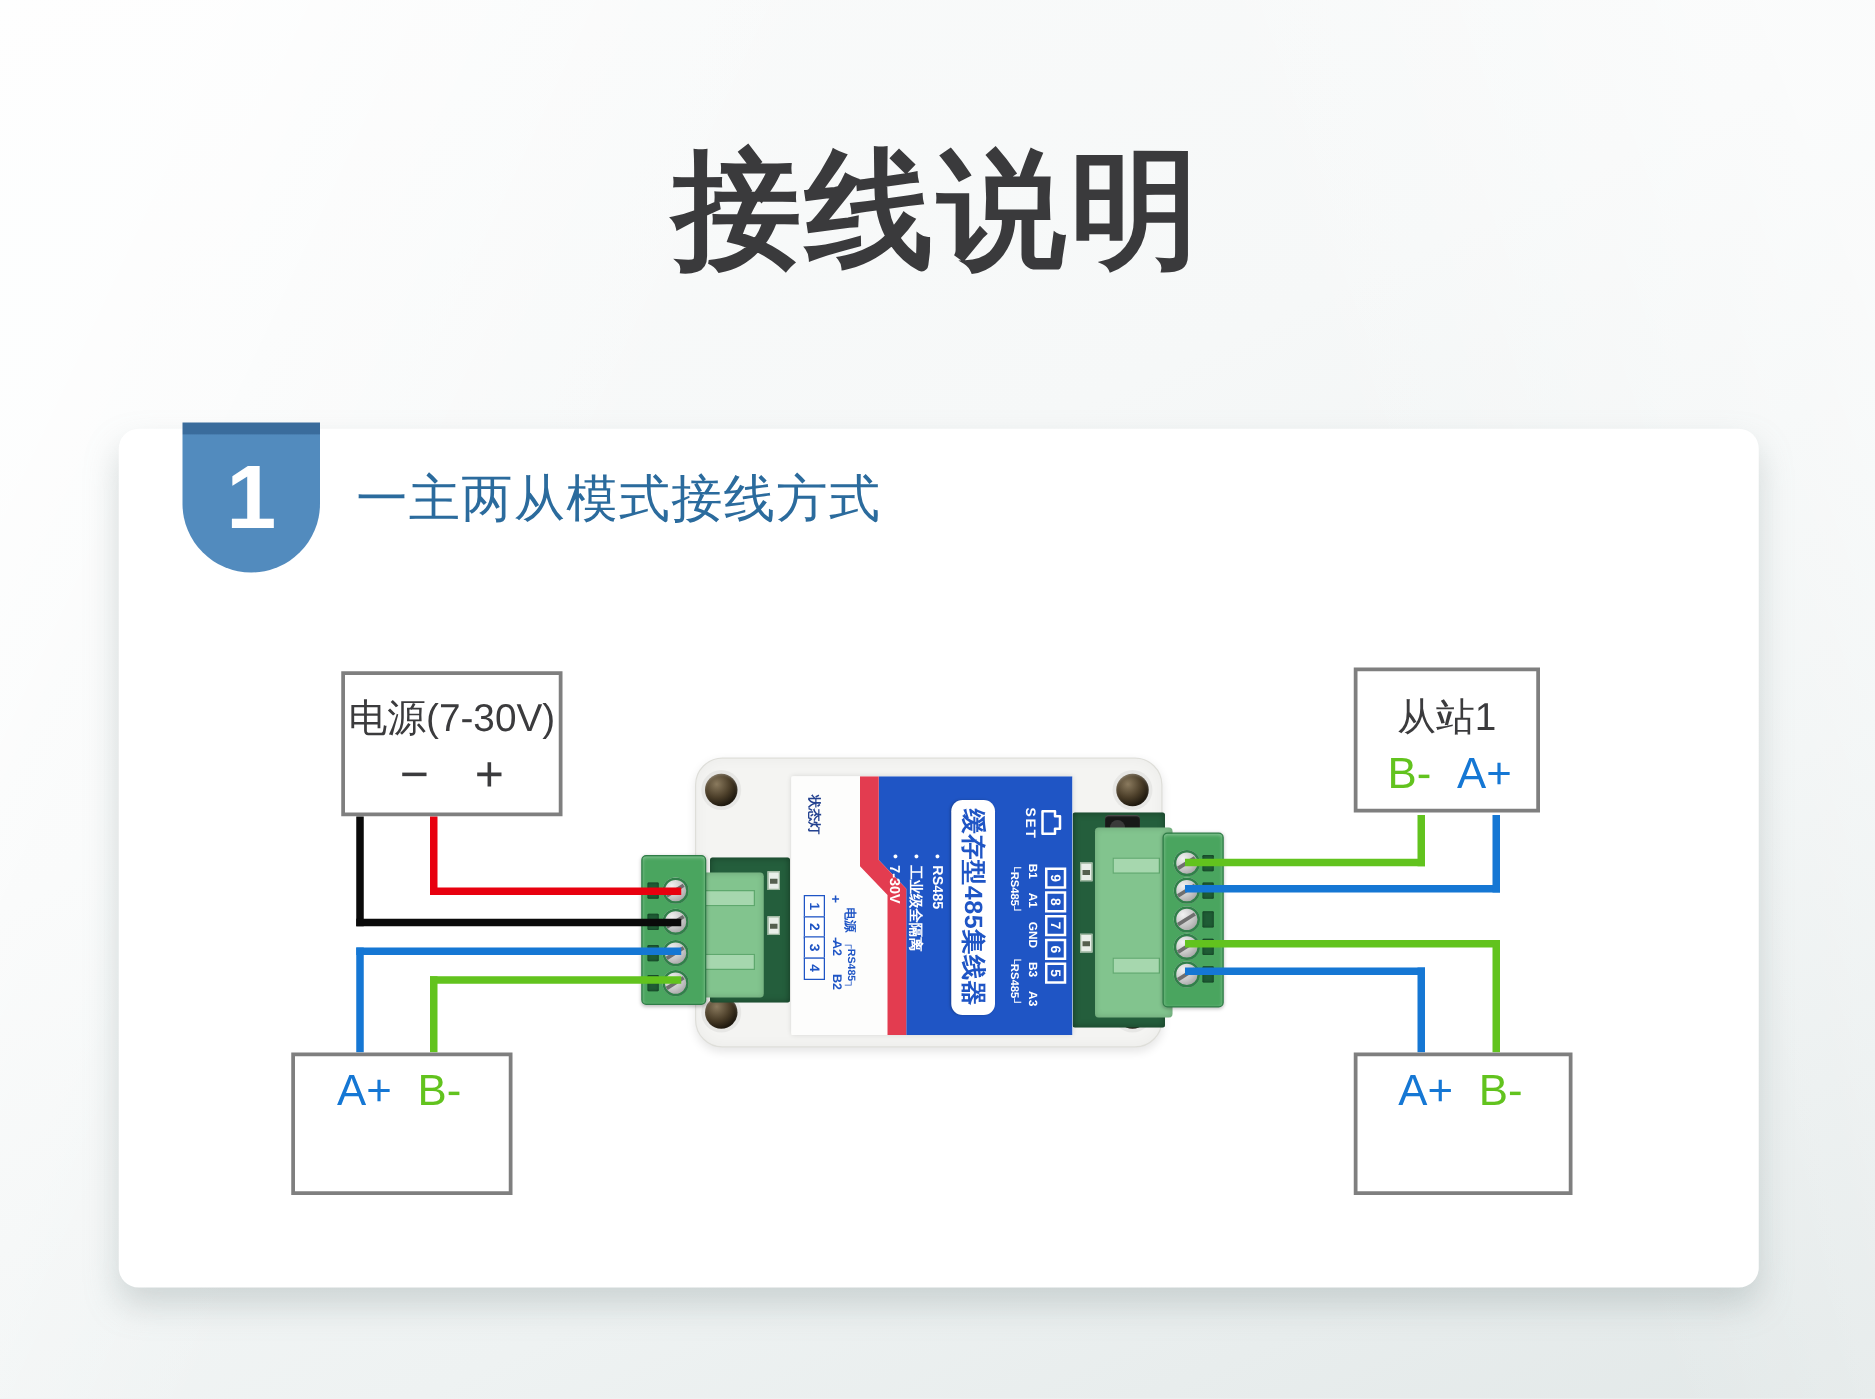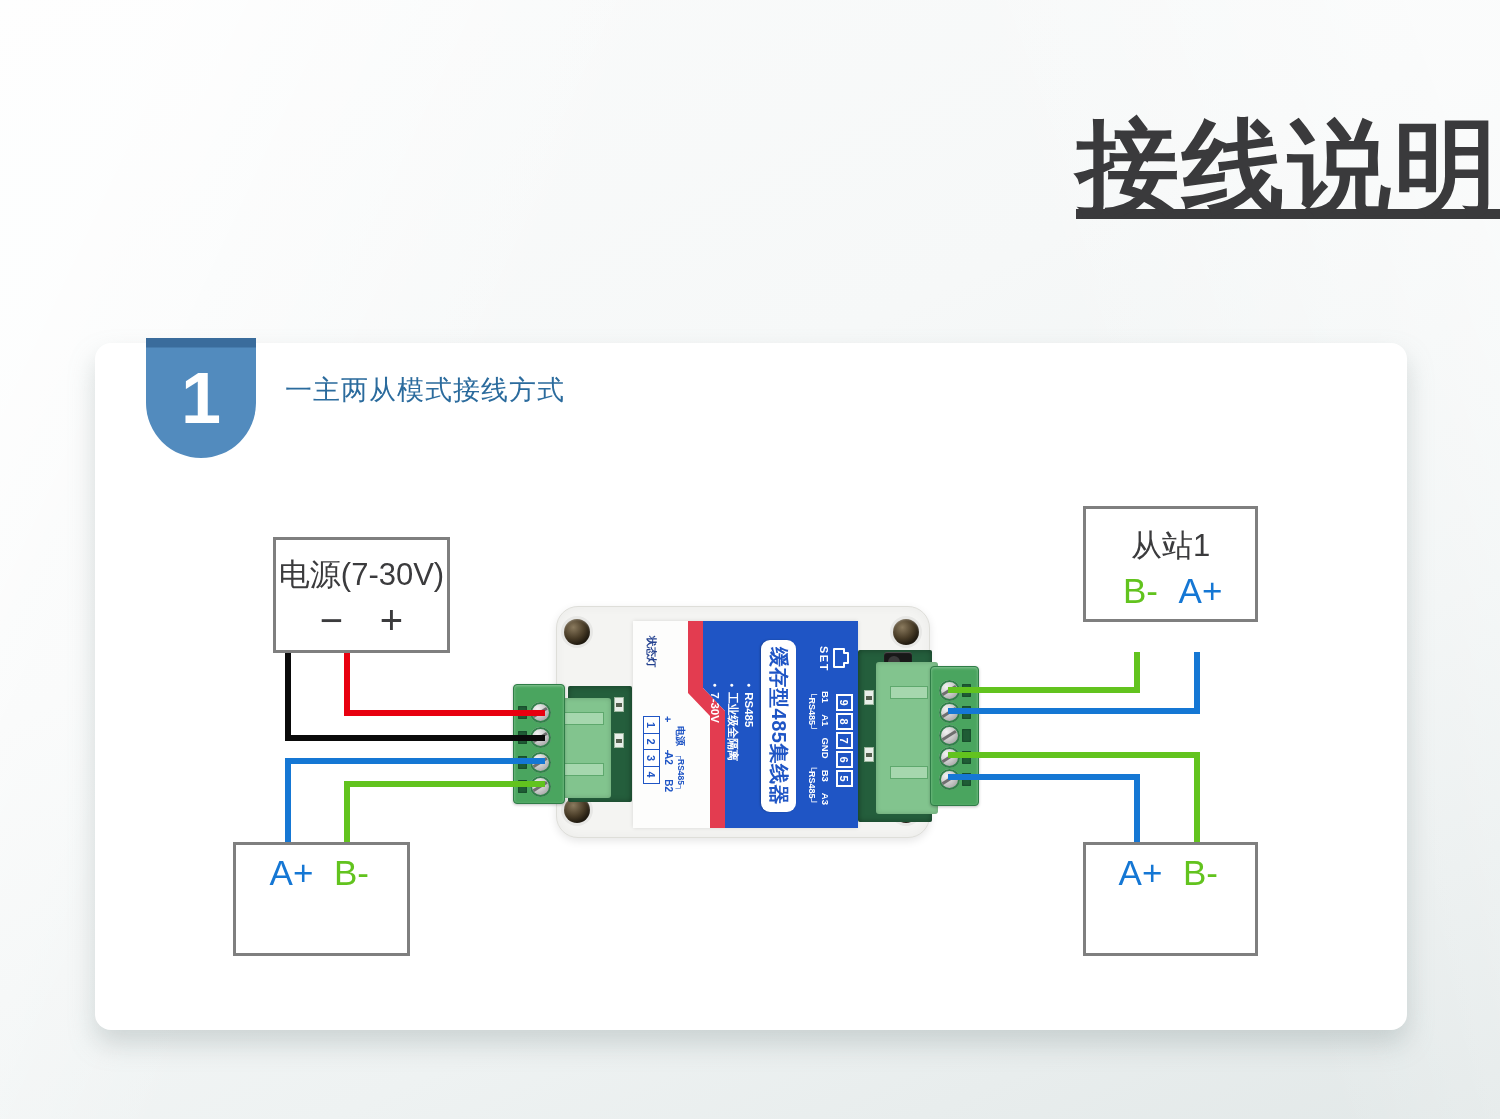--- a/index.html
+++ b/index.html
@@ -12,39 +12,39 @@
     background:linear-gradient(155deg,#fafbfb 0%,#f6f8f8 40%,#eef2f2 70%,#e2e8e8 100%);
   }
   .stage::before{
     content:"";position:absolute;inset:0;
     background:linear-gradient(115deg,rgba(255,255,255,.75) 8%,rgba(255,255,255,0) 34%),
                linear-gradient(250deg,rgba(255,255,255,.5) 5%,rgba(255,255,255,0) 30%);
     pointer-events:none;
   }
   
   .page-title{
-    position:absolute;left:0;right:0;top:100px;text-align:right;
-    font-size:103px;font-weight:800;color:var(--title-dark);letter-spacing:3px;text-decoration:underline;
+    position:absolute;left:0;right:0;top:100px;text-align:center;
+    font-size:103px;font-weight:800;color:var(--title-dark);letter-spacing:3px;
   }
   
   .card{
     position:absolute;left:95px;top:343px;width:1312px;height:687px;
     background:#ffffff;border-radius:16px;
     box-shadow:0 14px 26px rgba(140,156,156,.35);
   }
   .badge{
     position:absolute;left:146px;top:338px;width:110px;height:120px;
     border-radius:0 0 55px 55px;
     background:linear-gradient(180deg,var(--badge-dark) 0px,var(--badge-dark) 9px,var(--badge-blue) 10px);
     display:flex;align-items:center;justify-content:center;
     color:#fff;font-size:72px;font-weight:700;z-index:6;
   }
   .heading{
     position:absolute;left:285px;top:372px;
-    font-size:27px;font-weight:500;color:var(--heading-blue);letter-spacing:1px;z-index:6;text-align:center;
+    font-size:41px;font-weight:500;color:var(--heading-blue);letter-spacing:1px;z-index:6;text-align:center;
   }
   
   .wbox{
     position:absolute;background:#fff;border:3px solid var(--box-border);
     box-sizing:border-box;z-index:6;
   }
   .wbox .blabel{
     position:absolute;left:0;right:0;text-align:center;
     font-size:31px;color:var(--text-dark);
   }
@@ -55,21 +55,21 @@
   .pin-dark{color:var(--text-dark);font-weight:400;}
   .pin-blue{color:var(--wire-blue);}
   .pin-green{color:var(--wire-green);}
   #box-power{left:233px;top:537px;width:177px;height:116px;margin-left:40px;}
   #box-power .blabel{top:14px;}
   #box-power .pins{top:58px;font-size:40px;}
   #box-power .pin{font-size:40px;}
   #box-master{left:233px;top:842px;width:177px;height:114px;}
   #box-master .pins{top:8px;}
   #box-master .blabel{top:60px;}
-  #box-slave1{left:1083px;top:506px;width:175px;height:116px;}
+  #box-slave1{left:1083px;top:534px;width:149px;height:116px;}
   #box-slave1 .blabel{top:16px;}
   #box-slave1 .pins{top:62px;}
   #box-slave2{left:1083px;top:842px;width:175px;height:114px;}
   #box-slave2 .pins{top:8px;}
   #box-slave2 .blabel{top:60px;}
   
   .wire{position:absolute;z-index:5;}
   .w-red{background:var(--wire-red);}  .w-black{background:var(--wire-black);}
   .w-blue{background:var(--wire-blue);} .w-green{background:var(--wire-green);}
   

